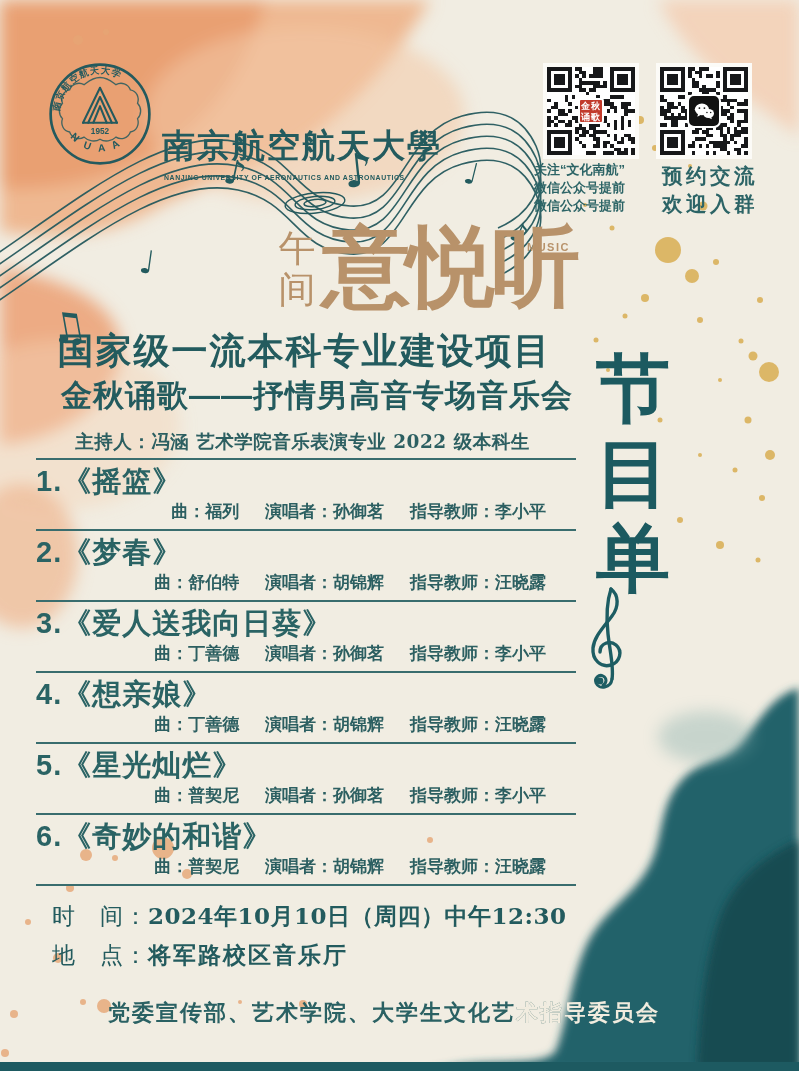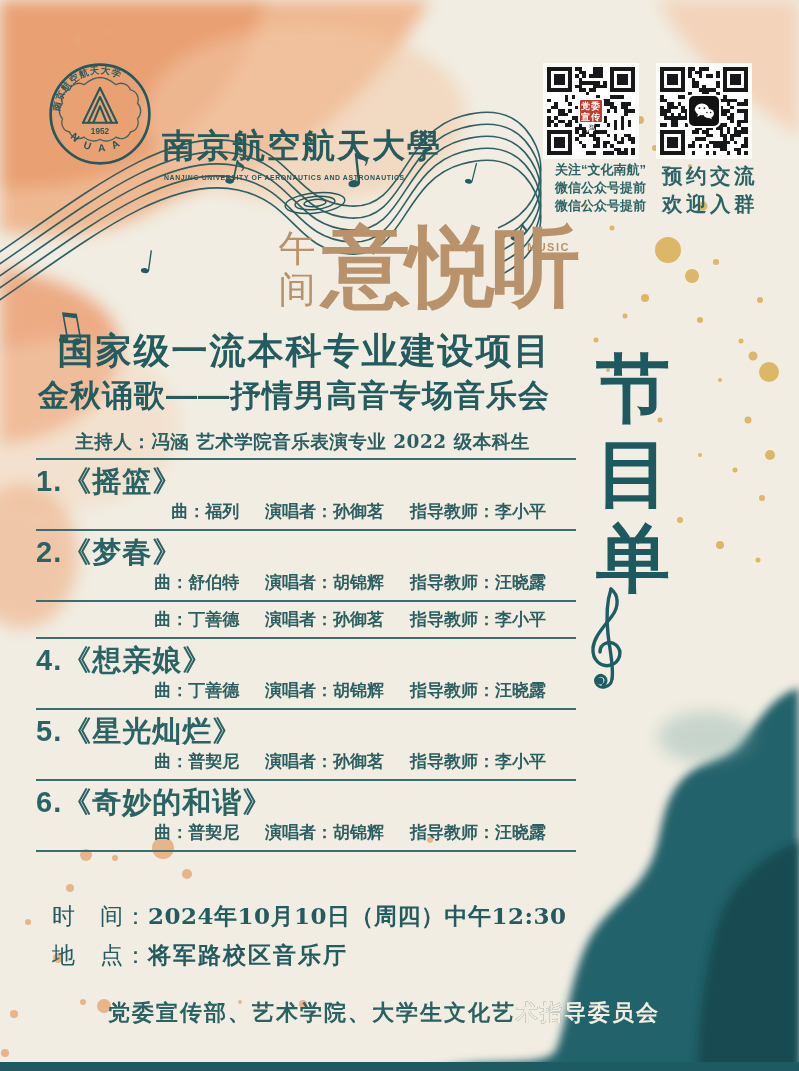--- a/index.html
+++ b/index.html
@@ -18,31 +18,31 @@
   .qr-box{background:#fcfbf7;padding:4px;width:88px;height:88px;}
   .qr-left-box{left:543px;top:63px;}
   .qr-right-box{left:656px;top:63px;}
   .qr-center{position:absolute;left:50%;top:50%;transform:translate(-50%,-50%);}
   .seal{width:26px;height:26px;background:#c23b2c;border:2px solid #fff;border-radius:3px;
         color:#fff;font-size:9px;line-height:11px;text-align:center;font-weight:bold;
         display:flex;align-items:center;justify-content:center;flex-wrap:wrap;padding:1px;box-sizing:border-box;
         word-break:break-all;}
   .seal span{width:11px;display:inline-block;}
   .wx{width:30px;height:30px;background:#121212;border:2px solid #fff;border-radius:7px;display:flex;align-items:center;justify-content:center;}
-  .cap-left{left:534px;top:161px;width:112px;text-align:right;font-size:13px;line-height:18px;font-weight:800;color:#2c6466;}
+  .cap-left{left:534px;top:161px;width:112px;text-align:left;font-size:13px;line-height:18px;font-weight:800;color:#2c6466;}
   .cap-right{left:648px;top:162px;width:124px;text-align:center;font-size:20.5px;line-height:28px;font-weight:900;letter-spacing:3.5px;color:#2c6466;}
 
   
   .brand-prefix{left:276px;top:228px;width:42px;text-align:center;color:#b8926a;font-size:37px;line-height:41px;font-weight:500;}
   .brand-title{left:322px;top:219px;color:#b8926a;font-size:88px;line-height:96px;font-weight:700;letter-spacing:-3px;}
   .brand-sub{left:527px;top:241px;color:#b8926a;font-size:11px;font-weight:800;letter-spacing:1.5px;}
 
   
   .h1{left:42px;top:327px;width:525px;text-align:center;font-size:36px;font-weight:900;letter-spacing:2px;color:#235b5e;}
-  .h2{left:38px;top:375px;width:535px;text-align:left;font-size:31px;font-weight:900;letter-spacing:1px;color:#235b5e;}
+  .h2{left:38px;top:375px;width:535px;text-align:right;font-size:31px;font-weight:900;letter-spacing:1px;color:#235b5e;}
   .host{left:40px;top:429px;width:525px;text-align:center;font-size:18.5px;font-weight:700;
         font-family:"DejaVu Serif",serif;color:#2c5f61;letter-spacing:.5px;}
 
   
   .program{left:36px;top:458px;width:540px;}
   .prog-item{border-top:2px solid #396d6e;padding:4px 0 6px 0;}
   .prog-end{border-top:2px solid #396d6e;height:0;}
   .prog-title{font-size:29px;line-height:34px;font-weight:700;color:#2a6364;letter-spacing:1px;}
   .prog-credits{margin-top:2px;font-family:"DejaVu Serif",serif;font-weight:700;font-size:17px;line-height:23px;
                 color:#2c5f61;text-align:right;padding-right:30px;}
@@ -382,21 +382,21 @@
           <rect x="2" y="2" width="3" height="3"></rect>
           <rect x="18" y="0" width="7" height="7"></rect>
           <rect x="19" y="1" width="5" height="5" fill="#fff"></rect>
           <rect x="20" y="2" width="3" height="3"></rect>
           <rect x="0" y="18" width="7" height="7"></rect>
           <rect x="1" y="19" width="5" height="5" fill="#fff"></rect>
           <rect x="2" y="20" width="3" height="3"></rect>
         </g>
       </svg>
     <div class="qr-center seal">
-      <span style="width:24px;letter-spacing:1px;">党委宣传部</span>
+      <span style="width:24px;letter-spacing:1px;">金秋诵歌</span>
     </div>
   </div>
   <div class="abs qr-box qr-right-box" style="position:absolute;">
     <svg id="qr2" width="88" height="88" viewBox="0 0 25 25" shape-rendering="crispEdges">
         <rect x="0" y="0" width="25" height="25" fill="#fff"></rect>
         <g fill="#17181a">
           <rect x="8" y="0" width="1" height="1"></rect>
           <rect x="9" y="0" width="1" height="1"></rect>
           <rect x="11" y="0" width="1" height="1"></rect>
           <rect x="12" y="0" width="1" height="1"></rect>
@@ -655,20 +655,21 @@
     <div class="prog-item">
       <div class="prog-title"><span>2.</span><span>《梦春》</span></div>
       <div class="prog-credits">
         <span class="grp"><span>曲：</span><span>舒伯特</span></span>
         <span class="grp"><span>演唱者：</span><span>胡锦辉</span></span>
         <span class="grp"><span>指导教师：</span><span>汪晓露</span></span>
       </div>
     </div>
 
     <div class="prog-item">
+      <div class="prog-title"><span>3.</span><span>《爱人送我向日葵》</span></div>
       <div class="prog-credits">
         <span class="grp"><span>曲：</span><span>丁善德</span></span>
         <span class="grp"><span>演唱者：</span><span>孙御茗</span></span>
         <span class="grp"><span>指导教师：</span><span>李小平</span></span>
       </div>
     </div>
 
     <div class="prog-item">
       <div class="prog-title"><span>4.</span><span>《想亲娘》</span></div>
       <div class="prog-credits">

